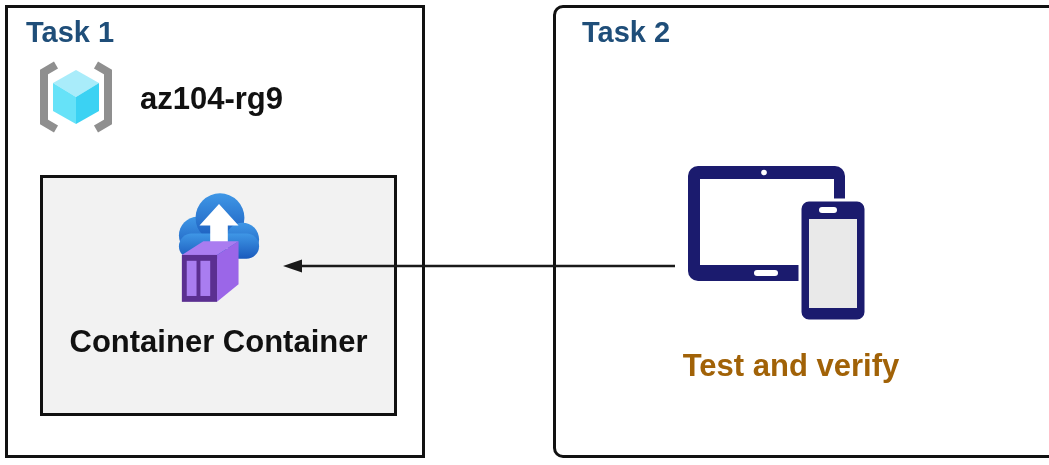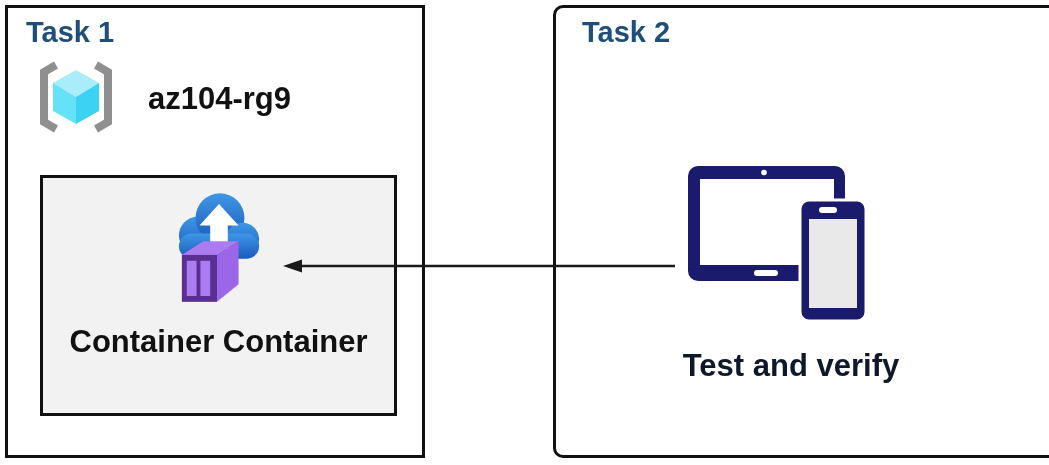--- a/index.html
+++ b/index.html
@@ -28,21 +28,21 @@
     color: #1f4e79;
   }
   .panel-task1 .panel-title { left: 18px; }
   .panel-task2 .panel-title { left: 26px; }
   .rg-row {
     position: absolute;
     left: 24px;
     top: 52px;
     display: flex;
     align-items: center;
-    gap: 28px;
+    gap: 20px;
   }
   .rg-name {
     font-size: 31px;
     font-weight: bold;
     color: #111111;
   }
   .subbox {
     position: absolute;
     left: 32px;
     top: 167px;
@@ -67,21 +67,21 @@
     top: 158px;
   }
   .task2-caption {
     position: absolute;
     left: 80px;
     top: 340px;
     width: 310px;
     text-align: center;
     font-size: 31px;
     font-weight: bold;
-    color: #0f172a;
+    color: #a16207;
   }
   .connector-overlay {
     position: absolute;
     left: 0;
     top: 0;
     width: 1049px;
     height: 465px;
     pointer-events: none;
   }
 </style>

